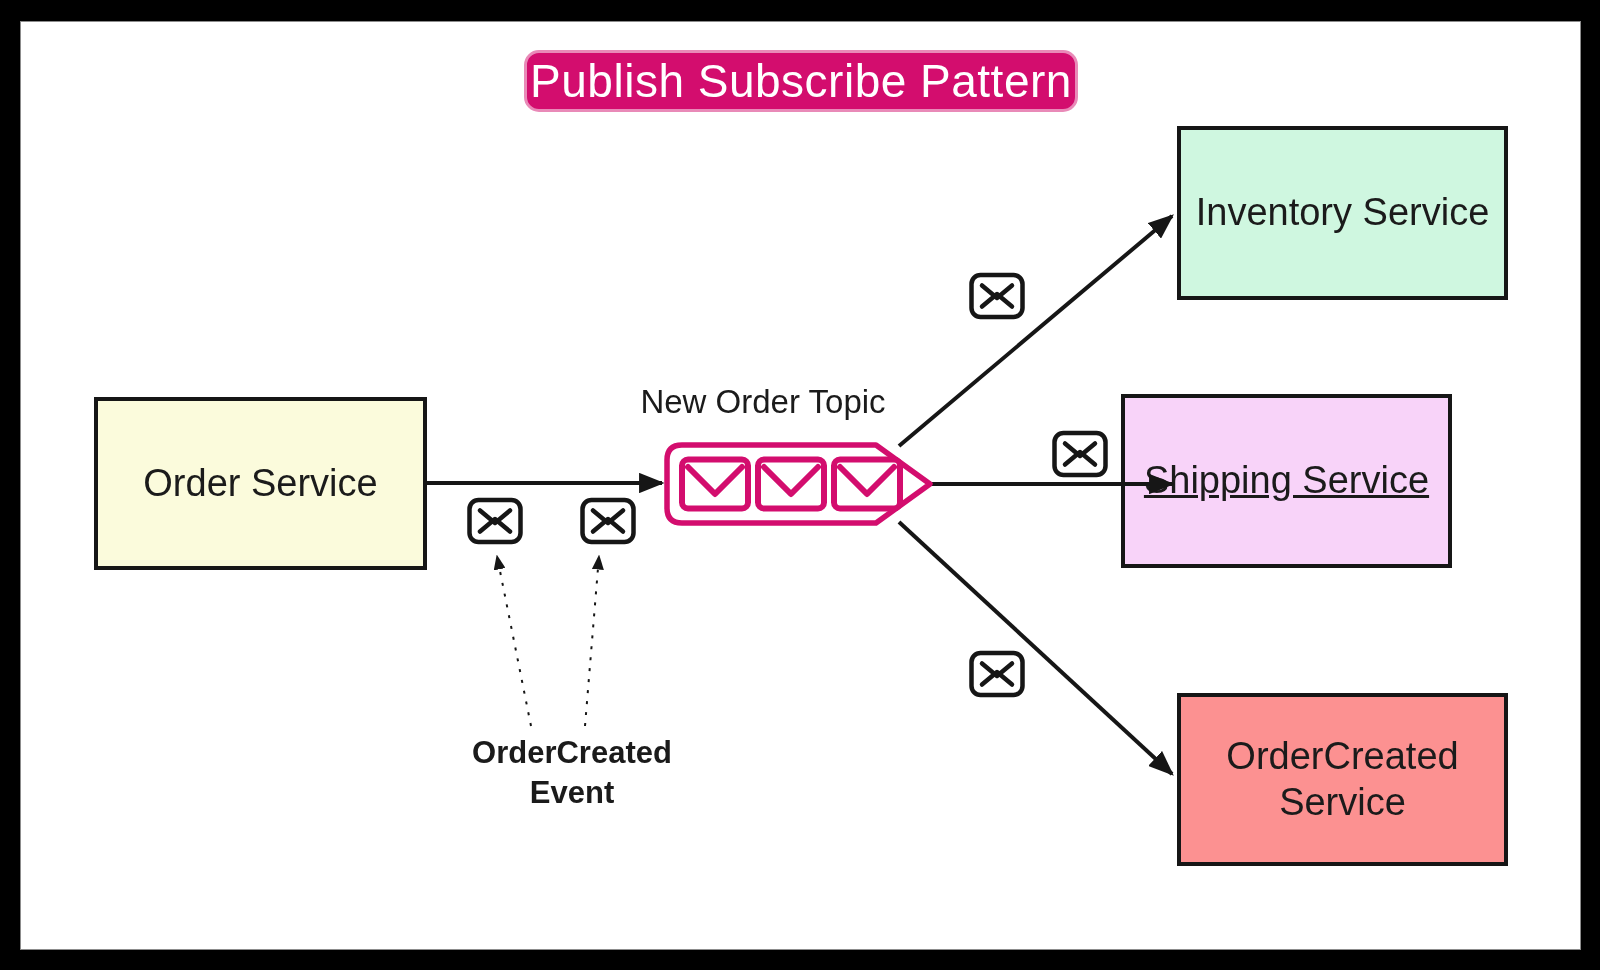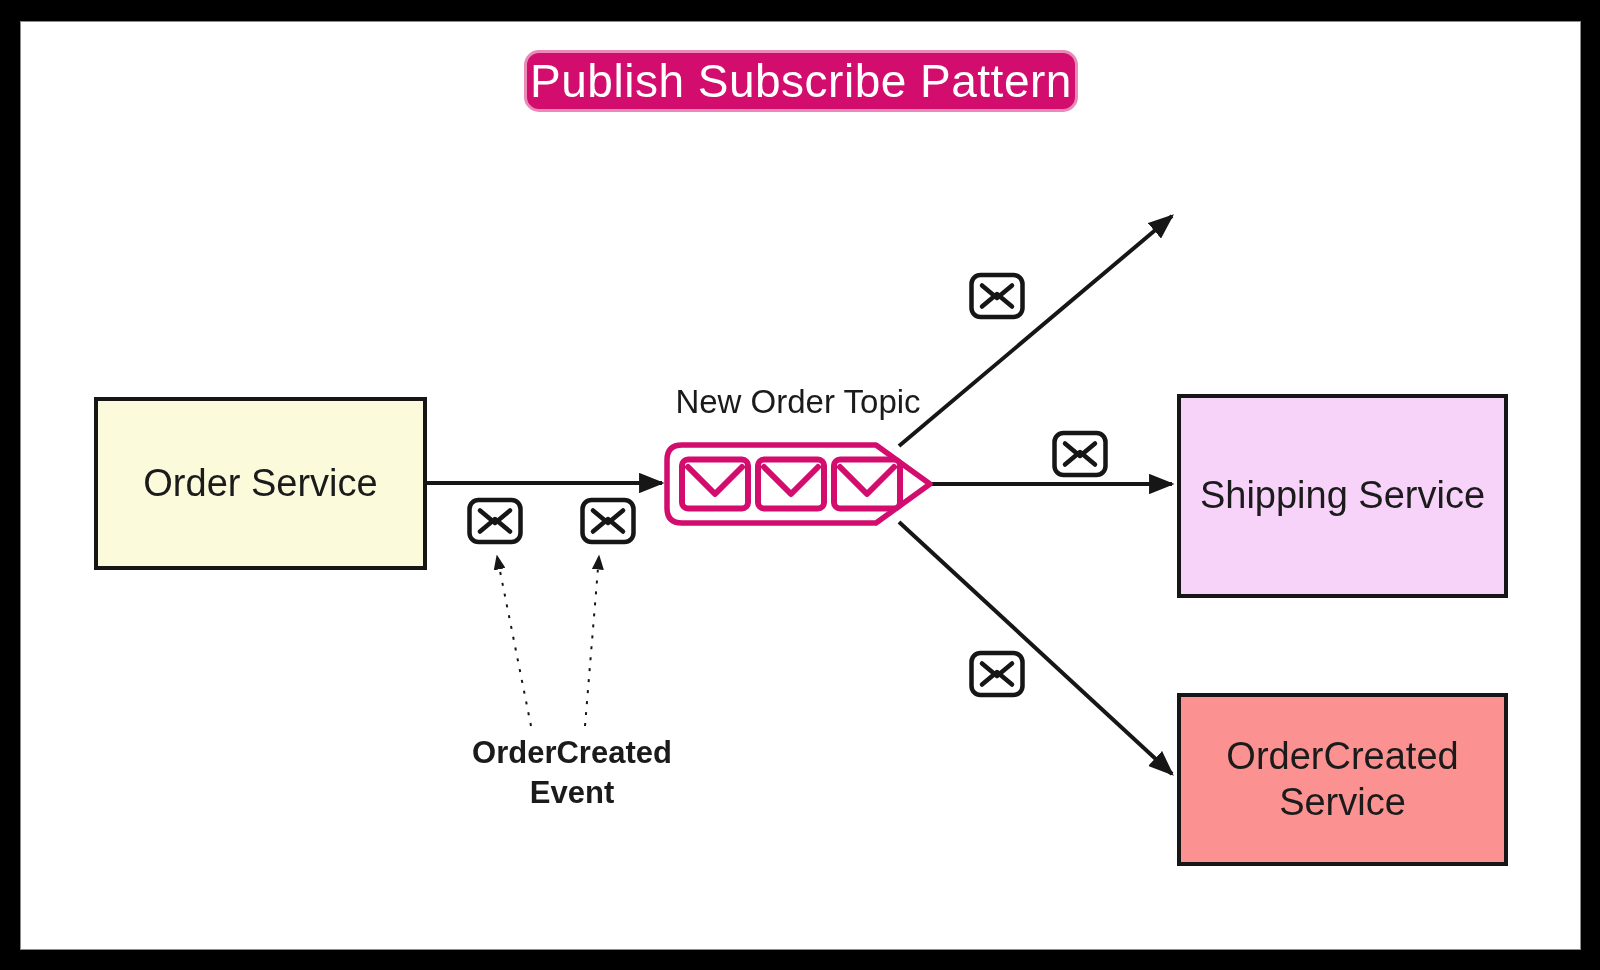--- a/index.html
+++ b/index.html
@@ -14,26 +14,26 @@
       border-radius:15px;display:flex;align-items:center;justify-content:center;margin-top:24px;}
   .title-pill span{color:var(--title-text);font-size:46px;letter-spacing:0.5px;}
 
   
   .node{position:absolute;box-sizing:border-box;border:4px solid var(--line);
         display:flex;align-items:center;justify-content:center;text-align:center;
         color:var(--text);}
   .node .node-label{font-size:38px;line-height:1.2;}
   .node-order{left:94px;top:397px;width:333px;height:173px;background:var(--order-fill);align-items:center;}
   .node-inventory{left:1177px;top:126px;width:331px;height:174px;background:var(--inventory-fill);}
-  .node-shipping{left:1177px;top:394px;width:331px;height:204px;background:var(--shipping-fill);}
+  .node-shipping{left:1121px;top:394px;width:331px;height:174px;background:var(--shipping-fill);text-decoration:underline;}
   .node-notification{left:1177px;top:693px;width:331px;height:173px;background:var(--notification-fill);}
   .node-notification .node-label{width:260px;}
 
   
-  .topic-label{position:absolute;left:663px;top:383px;width:270px;text-align:center;
+  .topic-label{position:absolute;left:628px;top:383px;width:270px;text-align:center;
       font-size:33px;color:var(--text);}
   .event-label{position:absolute;left:442px;top:733px;width:260px;text-align:center;
       font-size:31px;line-height:1.28;color:var(--text);font-weight:bold;}
 
   
   svg.overlay{position:absolute;left:0;top:0;width:1600px;height:970px;pointer-events:none;}
   .edge{stroke:var(--line);stroke-width:4;fill:none;}
   .edge-dashed{stroke:var(--line);stroke-width:2;fill:none;stroke-dasharray:3 8;}
   .arrowhead{fill:var(--line);}
   .topic-shape{fill:#ffffff;stroke:var(--magenta);stroke-width:5.5;stroke-linejoin:round;}
@@ -47,20 +47,23 @@
 
 <div class="stage">
   <div class="page"></div>
 
   <div class="title-pill">
     <span>Publish Subscribe Pattern</span>
   </div>
 
   <div class="node node-order">
     <span class="node-label">Order Service</span>
+  </div>
+  <div class="node node-inventory">
+    <span class="node-label">Inventory Service</span>
   </div>
   <div class="node node-shipping">
     <span class="node-label">Shipping Service</span>
   </div>
   <div class="node node-notification">
     <span class="node-label">OrderCreated Service</span>
   </div>
 
   <div class="topic-label">New Order Topic</div>
   <div class="event-label">OrderCreated Event</div>

